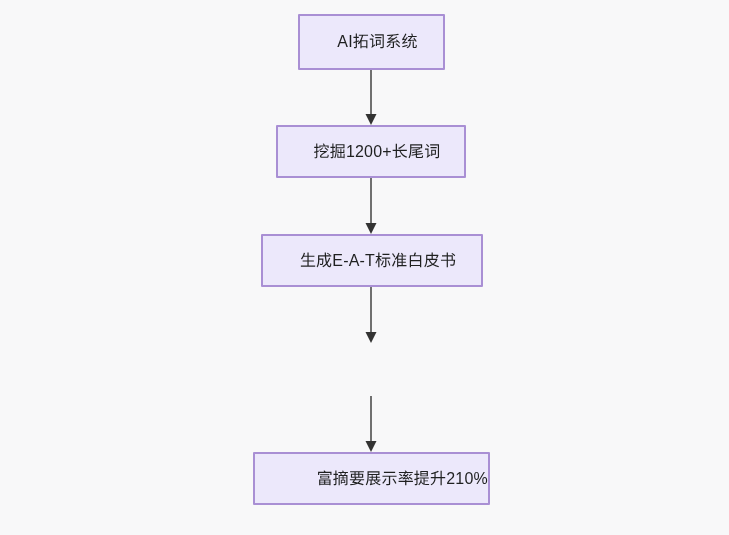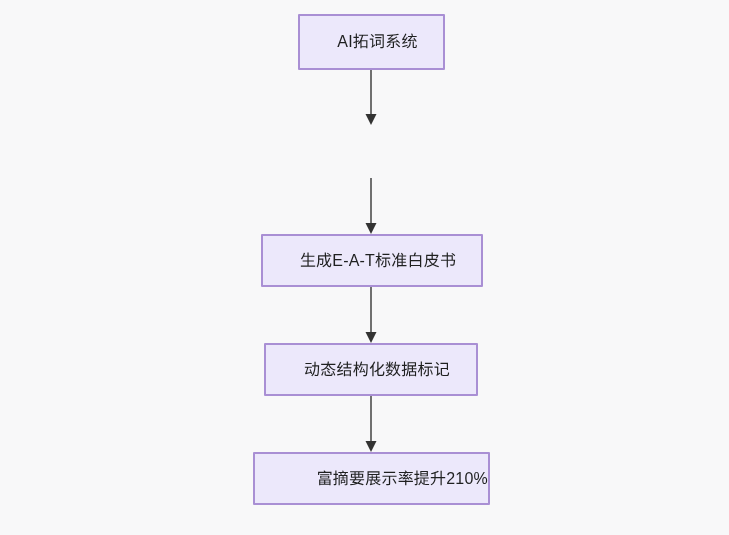--- a/index.html
+++ b/index.html
@@ -94,26 +94,26 @@
     <g>
       <line class="edge-line" x1="371" y1="396" x2="371" y2="444"></line>
       <polygon class="edge-head" points="371,452 365.5,441 376.5,441"></polygon>
     </g>
   </svg>
 
   <div class="node node-1">
     <span class="node-label">AI拓词系统</span>
   </div>
 
+  <div class="node node-2">
+    <span class="node-label">挖掘1200+长尾词</span>
+  </div>
 
   <div class="node node-3">
     <span class="node-label">生成E-A-T标准白皮书</span>
   </div>
 
-  <div class="node node-4">
-    <span class="node-label">动态结构化数据标记</span>
-  </div>
 
   <div class="node node-5">
     <span class="node-label">富摘要展示率提升210%</span>
   </div>
 
 </div>
 
 </body></html>

